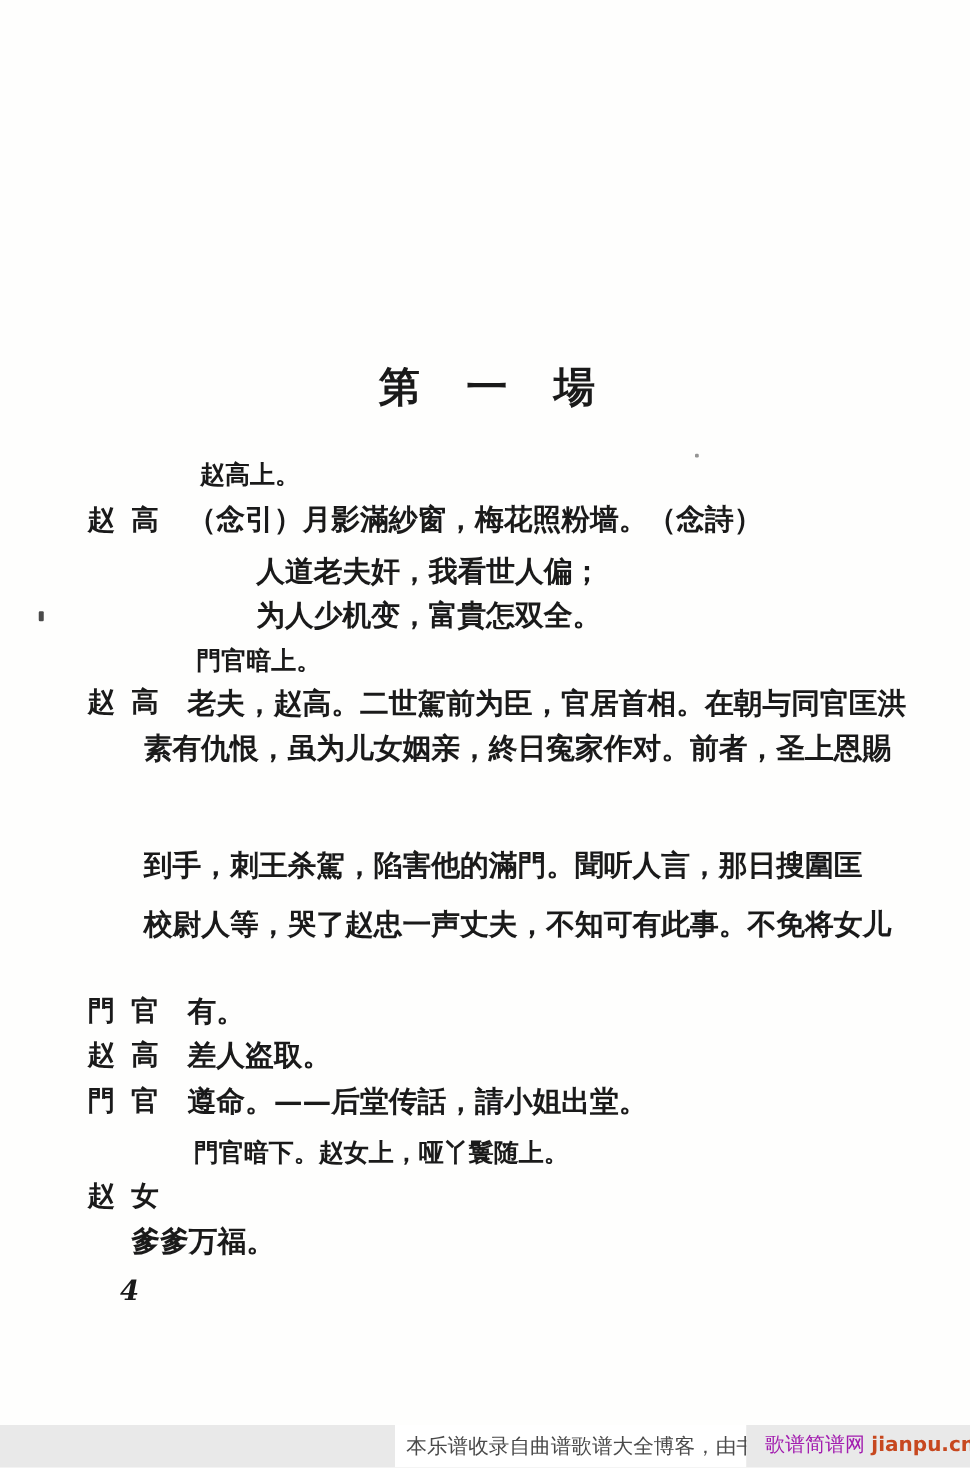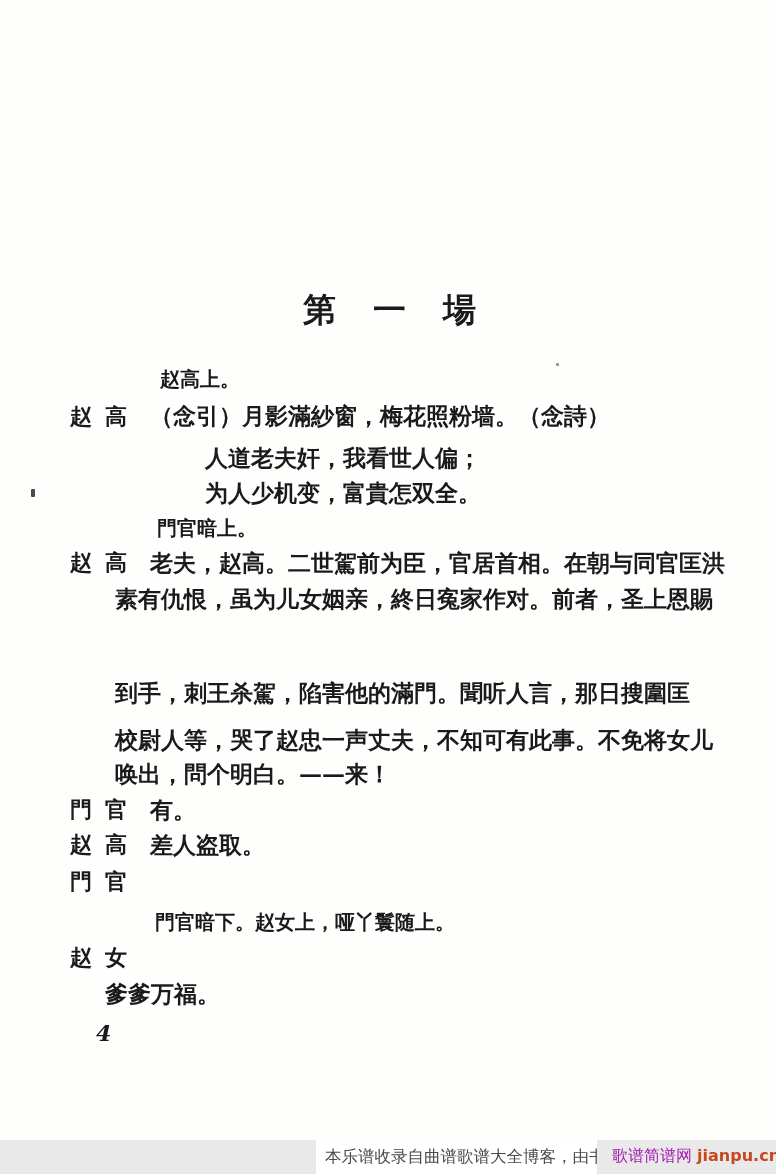--- a/index.html
+++ b/index.html
@@ -109,29 +109,29 @@
   <div class="abs verse" style="left:205px; top:445px;">人道老夫奸，我看世人偏；</div>
   <div class="abs verse" style="left:205px; top:480px;">为人少机变，富貴怎双全。</div>
 
   <div class="abs stage-dir" style="left:157px; top:517px;">門官暗上。</div>
 
   <div class="abs speaker" style="left:70px; top:550px;">赵高</div>
   <div class="abs dline" style="left:115px; top:586px;">素有仇恨，虽为儿女姻亲，終日寃家作对。前者，圣上恩賜</div>
   <div class="abs dline" style="left:150px; top:550px;">老夫，赵高。二世駕前为臣，官居首相。在朝与同官匡洪</div>
   <div class="abs dline" style="left:115px; top:640px;margin-top:40px;">到手，刺王杀駕，陷害他的滿門。聞听人言，那日搜圍匡</div>
   <div class="abs dline" style="left:115px; top:727px;text-align:center;">校尉人等，哭了赵忠一声丈夫，不知可有此事。不免将女儿</div>
-  <div class="abs dline" style="left:115px; top:761px;">唤出，問个明白。——来！</div>
 
   <div class="abs speaker" style="left:70px; top:797px;">門官</div>
   <div class="abs dline" style="left:150px; top:797px;">有。</div>
 
   <div class="abs speaker" style="left:70px; top:832px;">赵高</div>
   <div class="abs dline" style="left:150px; top:832px;">差人盗取。</div>
 
   <div class="abs speaker" style="left:70px; top:869px;">門官</div>
+  <div class="abs dline" style="left:150px; top:869px;">遵命。——后堂传話，請小姐出堂。</div>
 
   <div class="abs stage-dir" style="left:155px; top:911px;">門官暗下。赵女上，哑丫鬟随上。</div>
 
   <div class="abs speaker" style="left:70px; top:945px;">赵女</div>
 
   <div class="abs dline" style="left:105px; top:981px;">爹爹万福。</div>
 
   <div class="abs page-num" style="left:96px; top:1021px;">4</div>
 
   <div class="speck" style="left:31px; top:489px; width:4px; height:8px; opacity:.85;"></div>

